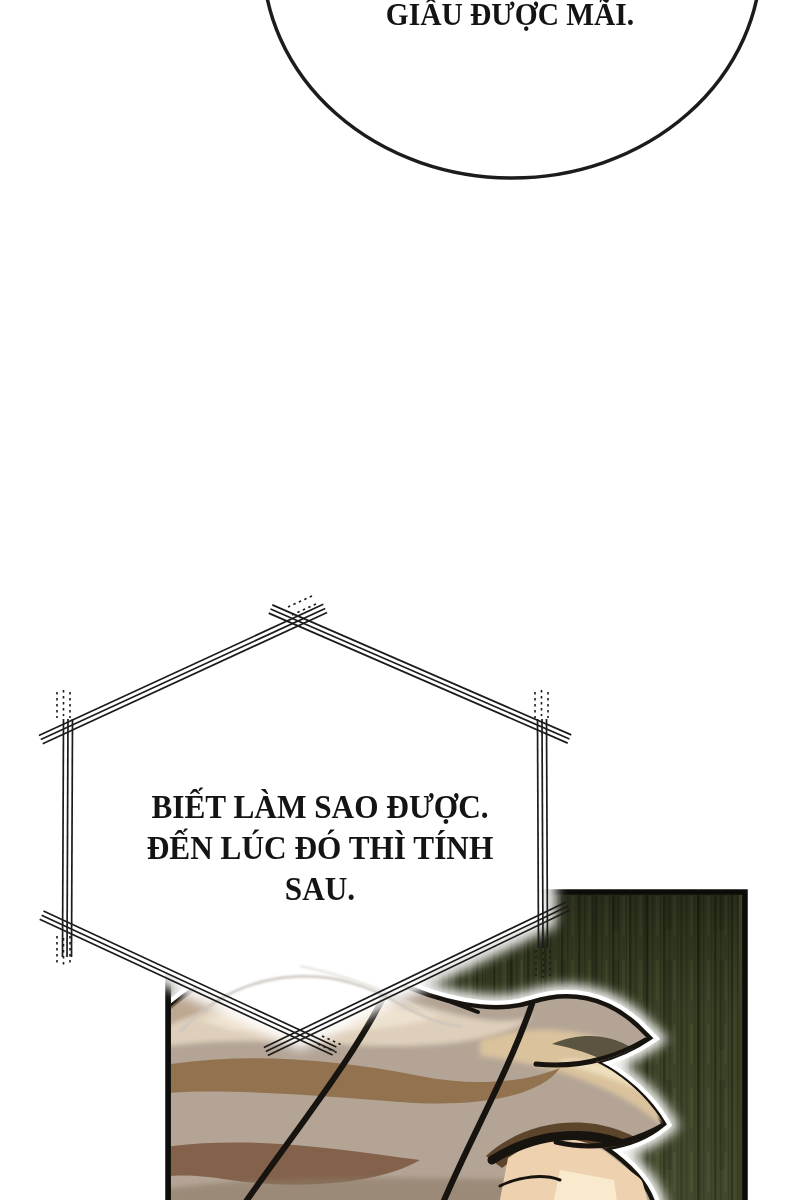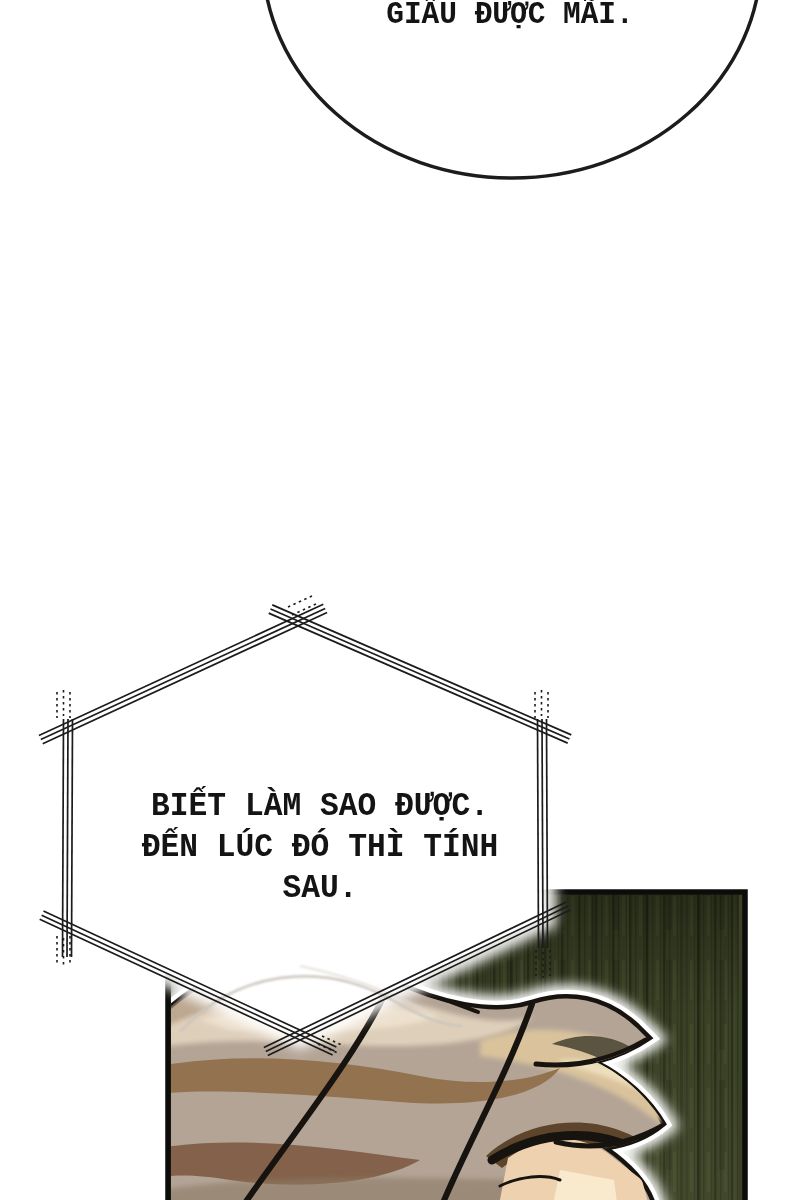--- a/index.html
+++ b/index.html
@@ -1,21 +1,21 @@
 <!DOCTYPE html>
 <html style="--ink: #1c1c1c; --panel-green: #3a4125; --panel-border: #0c0d0a; --hair-base: #b3a496; --hair-highlight: #e3d4c0; --hair-brown: #93724f; --hair-dark-brown: #5d452c; --skin: #eed2b0; --outline-black: #17130f; --glow-white: #ffffff;"><head>
 <meta charset="utf-8">
 <style>
   html,body{margin:0;padding:0;background:#ffffff;}
   .page{
     position:relative;
     width:800px;height:1200px;
     overflow:hidden;
     background:#ffffff;
-    font-family:Liberation Mono, monospace;
+    font-family:Liberation Serif, serif;
   }
   svg{position:absolute;left:0;top:0;}
 
   
   .ellipse-bubble{fill:#ffffff;stroke:var(--ink,#1c1c1c);stroke-width:3.5;}
   .panel-bg{fill:var(--panel-green,#3a4125);stroke:var(--panel-border,#0c0d0a);stroke-width:5.5;}
   .hex-fill{fill:#ffffff;}
   .hex-glow{fill:none;stroke:var(--glow-white,#fff);stroke-width:26;opacity:.92;}
   .hexline{stroke:var(--ink,#1c1c1c);stroke-width:1.7;fill:none;}
   .hexdot{stroke:var(--ink,#1c1c1c);stroke-width:1.6;fill:none;stroke-dasharray:2.5 3.5;}

